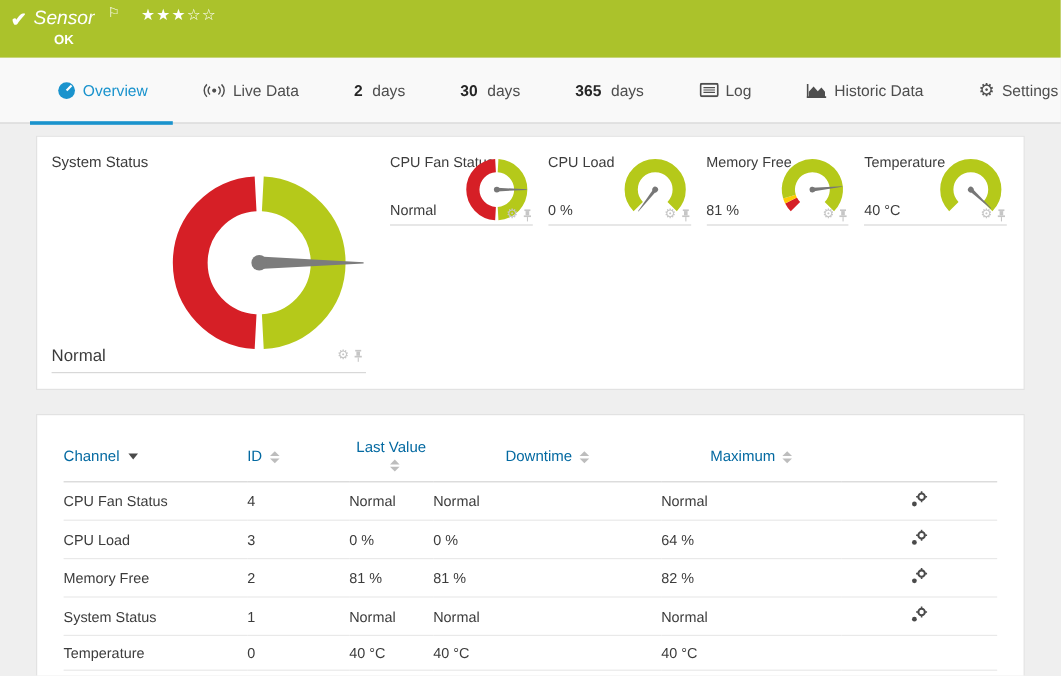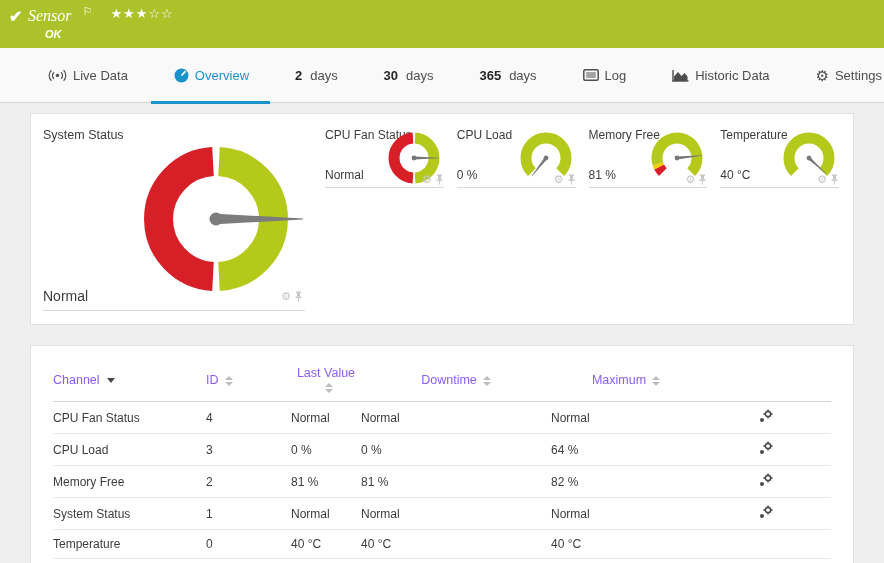--- a/index.html
+++ b/index.html
@@ -6,24 +6,24 @@
   html,body { margin:0; padding:0; }
   body {
     width:884px; height:563px; overflow:hidden;
     font-family:"Liberation Sans", sans-serif;
     background:#efefef; color:#3c3c3c;
   }
   
   .hdr { position:relative; height:48px; background:#abc22b; color:#fff; }
   .hdr .check { position:absolute; left:9px; top:7px; font-size:16px; font-weight:bold; }
   .hdr .line1 { position:absolute; left:28px; top:7px; font-size:16px; white-space:nowrap; display:flex; align-items:baseline; }
-  .hdr .kind { font-style:italic; margin-right:7px;font-family:Liberation Serif, serif; }
+  .hdr .kind { font-style:italic; margin-right:7px; }
   .hdr .flag { font-size:11px; vertical-align:super; margin-left:4px; position:relative; top:-6px; }
   .hdr .stars { margin-left:18px; font-size:13px; letter-spacing:1px; position:relative; top:-3px; }
-  .hdr .status { position:absolute; left:45px; top:28px; font-size:11px; font-weight:bold;font-style:italic; }
+  .hdr .status { position:absolute; left:45px; top:28px; font-size:11px; font-weight:bold; }
   
   .tabbar {
     height:55px; background:#f9f9f9; border-bottom:1px solid #d2d2d2;
     display:flex; align-items:center; justify-content:space-between;
     padding:0 2px 0 48px;
   }
   .tab { position:relative; height:55px; display:flex; align-items:center; gap:6px;
          font-size:13px; color:#4e4e4e; cursor:pointer; white-space:nowrap; }
   .tab .num { font-weight:bold; color:#262626; margin-right:2px; }
   .tab.active { color:#1a93cd; }
@@ -43,21 +43,21 @@
   .gcell .gtitle { position:absolute; top:0; left:0; font-size:12px; white-space:nowrap; }
   .gcell svg.sm { position:absolute; right:2px; top:2px; }
   .gcell .gvalue { position:absolute; left:0; bottom:5px; font-size:12px; white-space:nowrap; }
   .gicons { position:absolute; right:0; bottom:2px; display:flex; align-items:center; gap:3px; }
   .gicons .mini { color:#c6c6c6; font-size:11px; line-height:1; cursor:pointer; }
   
   .panel2 { margin:20px 30px 0 30px; height:235px; padding:12px 22px 0 22px; }
   table { border-collapse:collapse; width:100%; table-layout:fixed; font-size:12px; }
   col.c1{width:153px;} col.c2{width:85px;} col.c3{width:70px;}
   col.c4{width:190px;} col.c5{width:150px;} col.c6{width:auto;}
-  th { font-weight:normal; color:#8b5cf6; font-size:12.5px; padding:8px 0 7px 0;
+  th { font-weight:normal; color:#0369a1; font-size:12.5px; padding:8px 0 7px 0;
        border-bottom:1px solid #d4d4d4; cursor:pointer; }
   th.l, td.l { text-align:left; }
   th.r, td.r { }
   th.c, td.c { text-align:center; }
   td { padding:7px 0; border-bottom:1px solid #e9e9e9; color:#3c3c3c; }
   .sort-desc { display:inline-block; width:0; height:0; margin-left:7px;
                border-left:4px solid transparent; border-right:4px solid transparent;
                border-top:5px solid #4a4a4a; vertical-align:middle; }
   .sort-both { display:inline-flex; flex-direction:column; gap:2px; margin-left:6px; vertical-align:middle; }
   .sort-both i { display:block; width:0; height:0; border-left:4px solid transparent; border-right:4px solid transparent; }
@@ -72,38 +72,38 @@
   <span class="check">✔</span>
   <div class="line1">
     <span class="kind">Sensor</span>
     <span class="flag">⚐</span>
     <span class="stars">★★★☆☆</span>
   </div>
   <div class="status">OK</div>
 </div>
 
 <div class="tabbar">
+  <div class="tab active">
+    <svg width="15" height="15" viewBox="0 0 15 15">
+      <circle cx="7.5" cy="7.5" r="7" fill="#1a93cd"></circle>
+      <line x1="7.5" y1="7.5" x2="11.6" y2="3.2" stroke="#fff" stroke-width="1.8"></line>
+    </svg>
+    <span>Overview</span>
+  </div>
   <div class="tab">
     <svg width="19" height="13" viewBox="0 0 19 13">
       <g fill="none" stroke="#4e4e4e" stroke-width="1.2">
         <path d="M6,3.2 A4.3,4.3 0 0 0 6,9.8"></path>
         <path d="M3.4,1.3 A7.2,7.2 0 0 0 3.4,11.7"></path>
         <path d="M13,3.2 A4.3,4.3 0 0 1 13,9.8"></path>
         <path d="M15.6,1.3 A7.2,7.2 0 0 1 15.6,11.7"></path>
       </g>
       <circle cx="9.5" cy="6.5" r="1.7" fill="#4e4e4e"></circle>
     </svg>
     <span>Live Data</span>
-  </div>
-  <div class="tab active">
-    <svg width="15" height="15" viewBox="0 0 15 15">
-      <circle cx="7.5" cy="7.5" r="7" fill="#1a93cd"></circle>
-      <line x1="7.5" y1="7.5" x2="11.6" y2="3.2" stroke="#fff" stroke-width="1.8"></line>
-    </svg>
-    <span>Overview</span>
   </div>
   <div class="tab">
     <span class="num">2</span>
     <span>days</span>
   </div>
   <div class="tab">
     <span class="num">30</span>
     <span>days</span>
   </div>
   <div class="tab">

